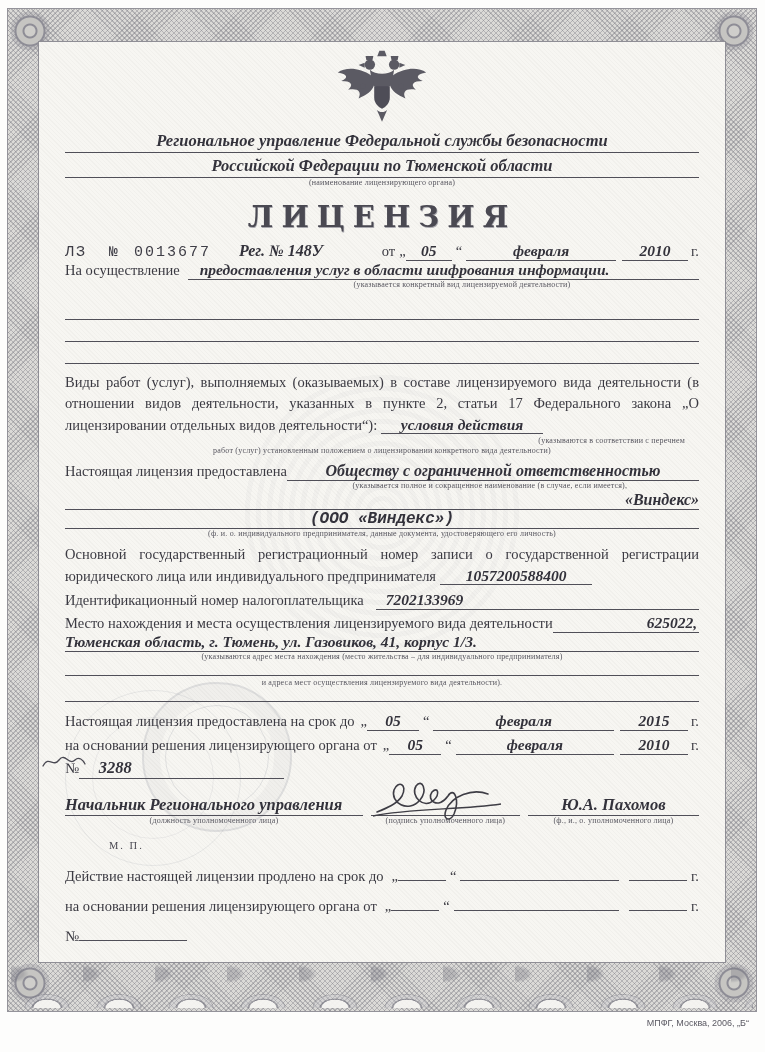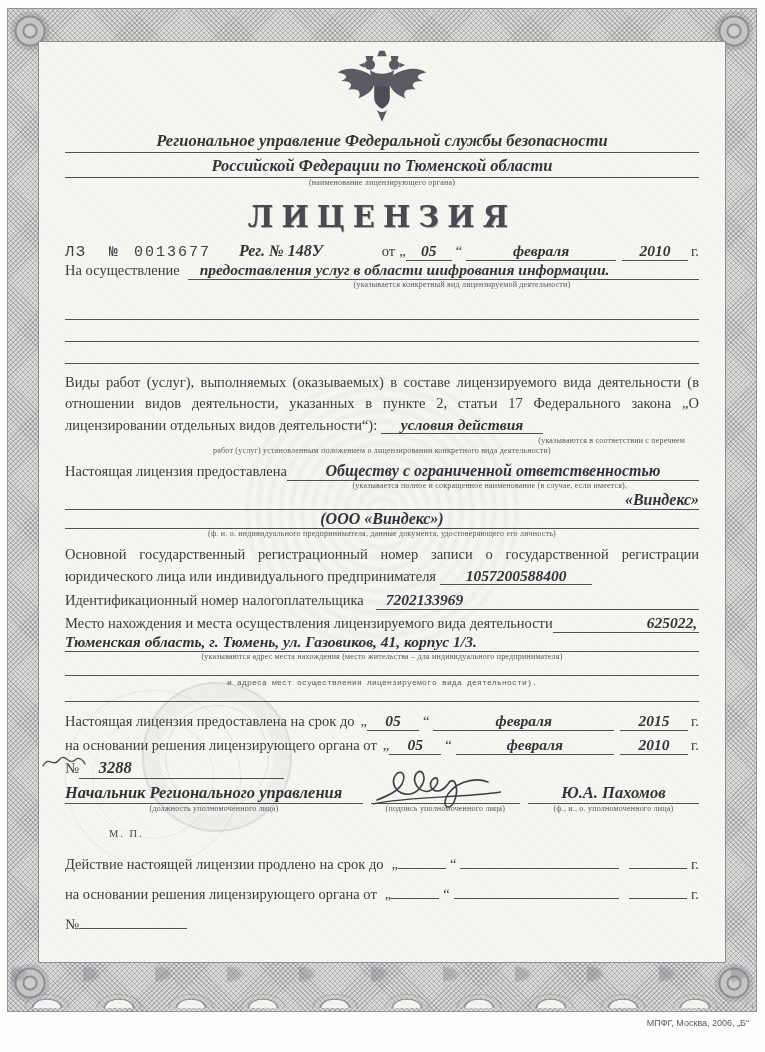--- a/index.html
+++ b/index.html
@@ -191,21 +191,21 @@
 
         <div class="row" style="margin-top:6px;">
           <span class="lbl">Настоящая лицензия предоставлена</span>
           <span class="fill hand" style="text-align:center; font-size:16px;">Обществу с ограниченной ответственностью</span>
         </div>
         <div class="caption" style="margin-left:34%;">(указывается полное и сокращенное наименование (в случае, если имеется),</div>
         <div class="row">
           <span class="fill hand" style="text-align:right; font-size:16px;">«Виндекс»</span>
         </div>
         <div class="row">
-          <span class="fill hand" style="text-align:center; font-size:16px;">(ООО «Виндекс»)</span>
+          <span class="fill hand" style="text-align:center; font-size:16px;font-family:Liberation Mono, monospace;">(ООО «Виндекс»)</span>
         </div>
         <div class="caption">(ф. и. о. индивидуального предпринимателя, данные документа, удостоверяющего его личность)</div>
 
         <div class="para" style="margin-top:5px;">
           <span>Основной государственный регистрационный номер записи о государственной регистрации юридического лица или индивидуального предпринимателя</span>
           <span class="hand ifill" style="padding:0 26px;">1057200588400</span>
         </div>
 
         <div class="row" style="margin-top:4px;gap:12px;">
           <span class="lbl">Идентификационный номер налогоплательщика</span>
@@ -214,21 +214,21 @@
 
         <div class="row" style="margin-top:4px;">
           <span class="lbl">Место нахождения и места осуществления лицензируемого вида деятельности</span>
           <span class="fill hand" style="text-align:right; padding-right:2px;">625022,</span>
         </div>
         <div class="row">
           <span class="fill hand">Тюменская область, г. Тюмень, ул. Газовиков, 41, корпус 1/3.</span>
         </div>
         <div class="caption">(указываются адрес места нахождения (место жительства – для индивидуального предпринимателя)</div>
         <div class="blank-line" style="height:14px;"></div>
-        <div class="caption" style="margin-top:2px;font-family:Liberation Mono, monospace;">и адреса мест осуществления лицензируемого вида деятельности).</div>
+        <div class="caption" style="margin-top:2px;">и адреса мест осуществления лицензируемого вида деятельности).</div>
         <div class="blank-line" style="height:14px;"></div>
 
         <div class="row" style="margin-top:10px;">
           <span class="lbl">Настоящая лицензия предоставлена на срок до</span>
           <span class="lbl" style="margin-left:6px;">„</span>
           <span class="qfill hand" style="width:52px;">05</span>
           <span class="lbl" style="margin:0 4px;">“</span>
           <span class="qfill hand" style="flex:1;">февраля</span>
           <span class="qfill hand" style="width:68px; margin-left:6px;">2015</span>
           <span class="lbl" style="margin-left:3px;">г.</span>
@@ -246,21 +246,21 @@
           <span class="margin-note">
             <svg width="46" height="22" viewBox="0 0 46 22">
                 <path d="M2,16 C8,5 12,18 18,10 C24,2 28,16 34,10 C38,6 42,10 44,14" fill="none" stroke="#4a4952" stroke-width="1.3" stroke-linecap="round"></path>
               </svg>
           </span>
           <span class="lbl">№</span>
           <span class="qfill hand" style="width:205px; text-align:left; padding-left:20px; font-size:16.5px;">3288</span>
         </div>
 
         <div class="sign-row">
-          <div class="sign-col" style="width:47%;">
+          <div class="sign-col" style="width:47%;margin-top:12px;">
             <div class="hand underl" style="font-size:16.5px; white-space:nowrap;">Начальник Регионального управления</div>
             <div class="caption">(должность уполномоченного лица)</div>
           </div>
           <div class="sign-col" style="width:26%; padding:0 8px;">
             <svg class="sig-svg" width="140" height="52" viewBox="0 0 140 52">
               <path d="M8,40 C18,36 28,32 33,24 C39,12 29,8 25,18 C21,30 39,42 51,28 C59,18 53,6 47,14 C41,24 55,38 65,28 C71,22 69,14 63,20 C57,28 69,38 79,24 C85,14 91,28 85,42 C81,50 73,48 77,38 C83,24 103,16 119,22" fill="none" stroke="#3e3d45" stroke-width="1.6" stroke-linecap="round"></path>
               <path d="M4,44 C40,36 92,38 132,32" fill="none" stroke="#3e3d45" stroke-width="1.3"></path>
             </svg>
             <div class="underl" style="height:20px;"></div>
             <div class="caption">(подпись уполномоченного лица)</div>

